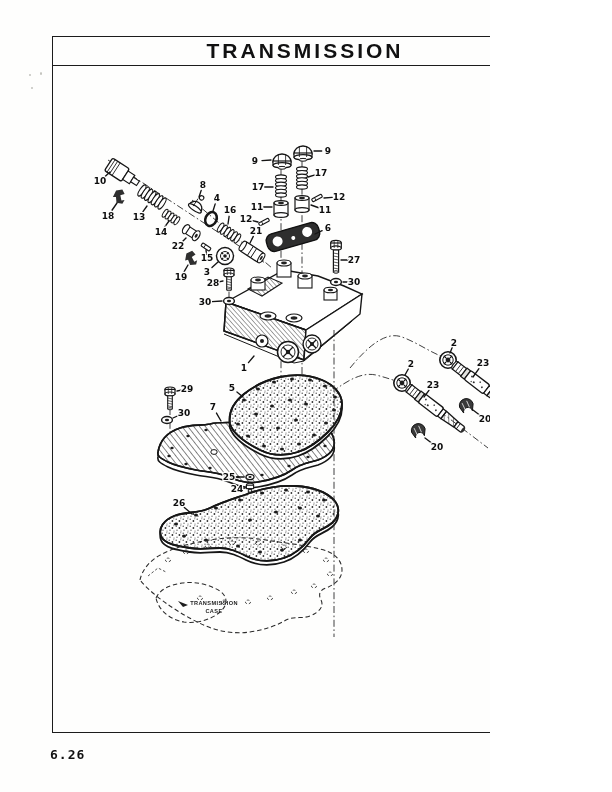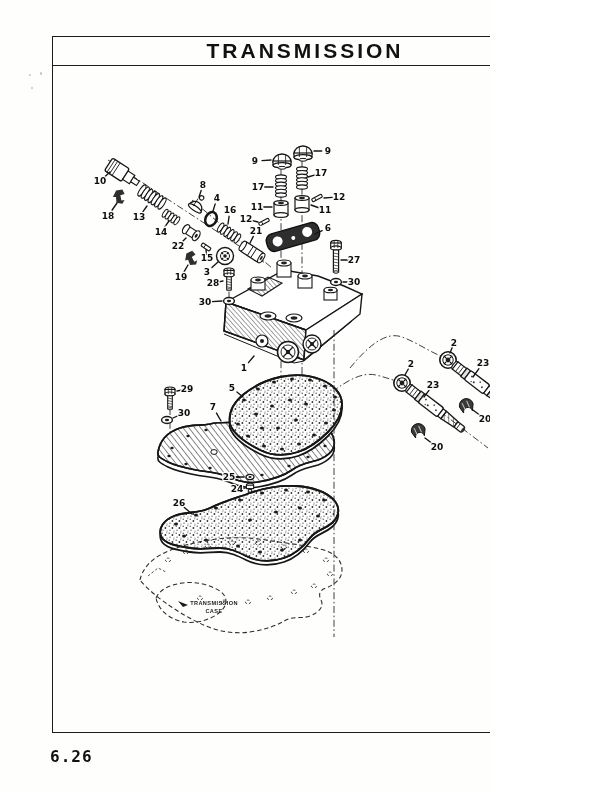--- a/index.html
+++ b/index.html
@@ -5,21 +5,21 @@
   html,body{margin:0;padding:0;background:#ffffff;}
   .page{position:relative;width:490px;height:792px;background:#fefefdg;background:#fefefd;
         font-family:"Liberation Sans",sans-serif;overflow:hidden;}
   .frame{position:absolute;left:52px;top:36px;width:506px;height:697px;
          border:1.7px solid #1c1c1c;box-sizing:border-box;}
   .header{position:absolute;left:0;top:0;width:100%;height:28px;
           border-bottom:1.8px solid #1c1c1c;display:flex;align-items:center;justify-content:center;}
   .title{font-weight:bold;font-size:21px;letter-spacing:3px;color:#111;}
   .diagram{position:absolute;left:52px;top:66px;width:506px;height:667px;}
   .pagenum{position:absolute;left:50px;top:747px;font-family:"DejaVu Sans Mono",monospace;
-           font-weight:bold;font-size:16px;color:#111;letter-spacing:1px;}
+           font-weight:bold;font-size:13px;color:#111;letter-spacing:1px;}
   .speckmark{position:absolute;background:#c2c2bc;border-radius:50%;}
   
   .callout{font:bold 9px "DejaVu Sans",sans-serif;fill:#0d0d0d;text-anchor:middle;
            paint-order:stroke;stroke:#fefefd;stroke-width:2.4px;}
   .leader{stroke:#141414;stroke-width:1.35;stroke-linecap:round;}
   .cl{stroke:#2a2a2a;stroke-width:.9;fill:none;stroke-dasharray:7 2.6 1.6 2.6;}
   .dash{stroke:#2a2a2a;stroke-width:1.05;fill:none;stroke-dasharray:4.5 2.8;}
   .dashf{stroke:#2a2a2a;stroke-width:.8;fill:none;stroke-dasharray:2.6 2;}
   .w{fill:#ffffff;stroke:#161616;}
   .ln{stroke:#161616;fill:none;}

